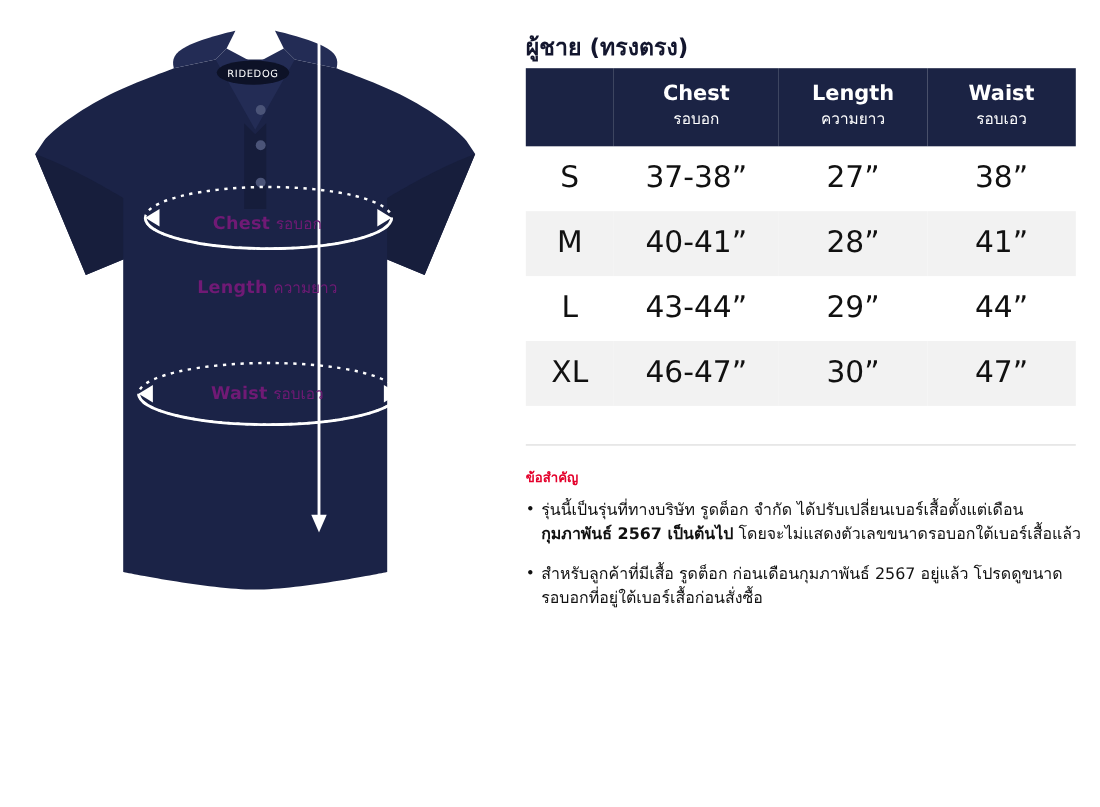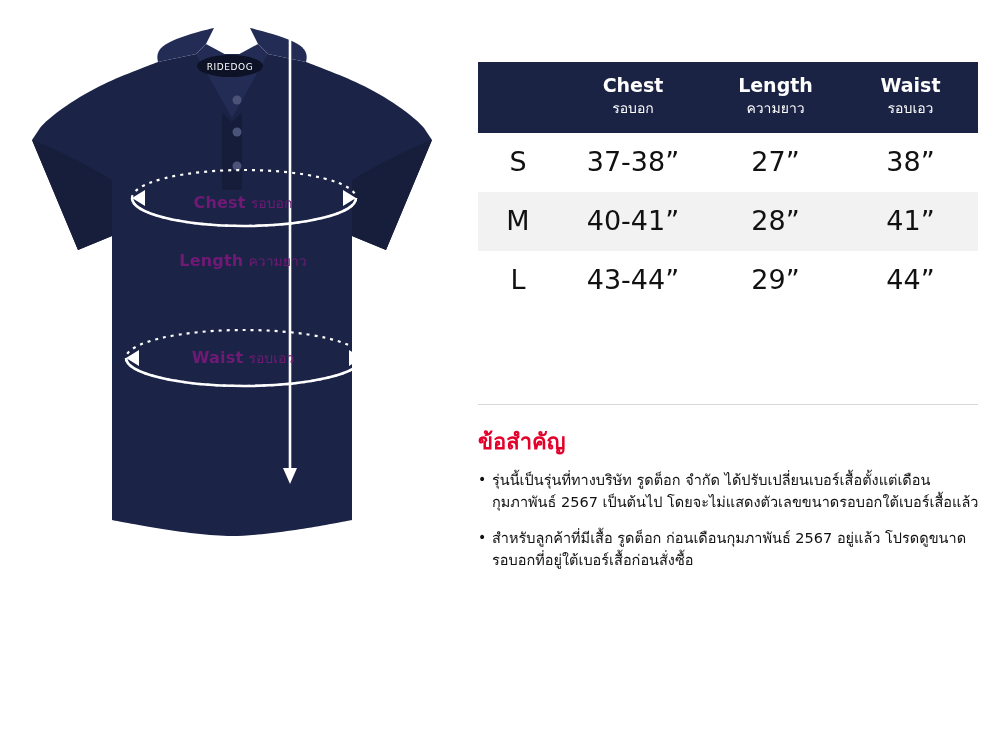--- a/index.html
+++ b/index.html
@@ -96,42 +96,42 @@
   }
 
   .notes {
     position: absolute;
     left: 0; top: 424px;
     width: 505px;
   }
   .notes-title {
     color: #e4002b;
     font-weight: bold;
-    font-size: 22px;
+    font-size: 12px;
     margin-bottom: 10px;
   }
   ul.note-list {
     margin: 0; padding: 0; list-style: none;
   }
   ul.note-list li {
     position: relative;
     padding-left: 14px;
     margin-bottom: 13px;
     font-size: 14.5px;
     line-height: 1.55;
     color: #111111;
   }
   ul.note-list li::before {
     content: "\2022";
     position: absolute;
     left: 0; top: 0;
     color: #111111;
     font-size: 14px;
   }
-  .bold { font-weight: normal; }
+  .bold { font-weight: bold; }
 </style>
 </head>
 <body>
 
 <div class="page">
 
   <div class="illus">
     <svg class="shirt-svg" width="470" height="734" viewBox="0 0 470 734">
 
       <path d="M158,62 C148,66 120,76 100,86 C72,100 48,118 40,128
@@ -180,20 +180,21 @@
       <span class="label-th">ความยาว</span>
     </div>
     <div class="label-block lbl-waist">
       <span class="label-en">Waist</span>
       <span class="label-th">รอบเอว</span>
     </div>
   </div>
 
   <div class="right">
 
+    <div class="sect-title">ผู้ชาย (ทรงตรง)</div>
 
     <table class="size-table">
       <colgroup>
         <col class="col-size">
           <col class="col-chest">
           <col class="col-length">
           <col class="col-waist">
       </colgroup>
       <thead>
         <tr>
@@ -226,20 +227,26 @@
           <td class="size-col">M</td>
           <td>40-41”</td>
           <td>28”</td>
           <td>41”</td>
         </tr>
         <tr>
           <td class="size-col">L</td>
           <td>43-44”</td>
           <td>29”</td>
           <td>44”</td>
+        </tr>
+        <tr class="alt">
+          <td class="size-col">XL</td>
+          <td>46-47”</td>
+          <td>30”</td>
+          <td>47”</td>
         </tr>
       </tbody>
     </table>
 
     <div class="divider"></div>
 
     <div class="notes">
       <div class="notes-title">ข้อสำคัญ</div>
       <ul class="note-list">
         <li>

